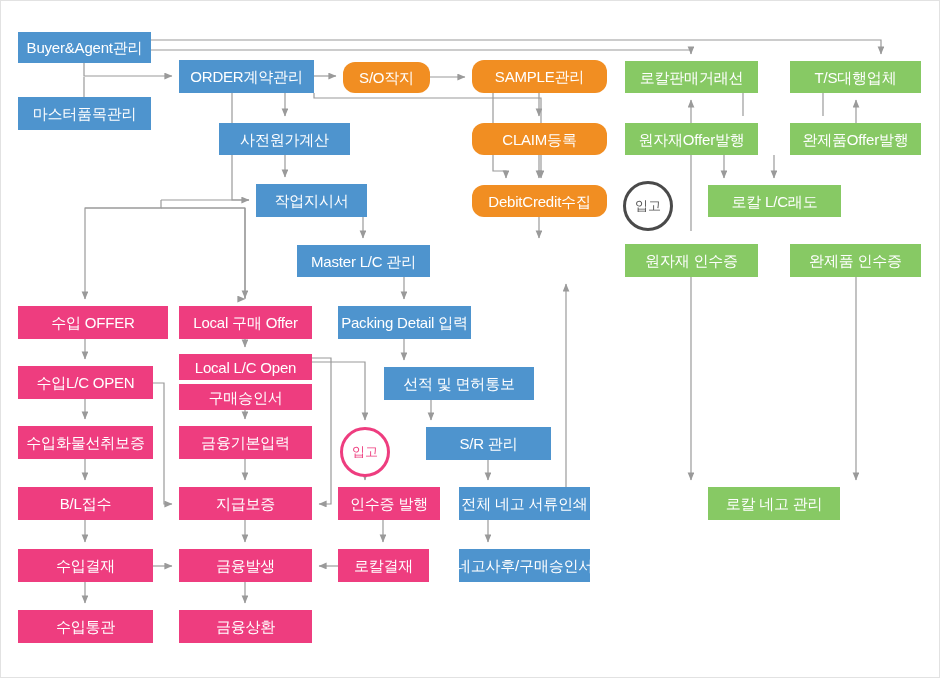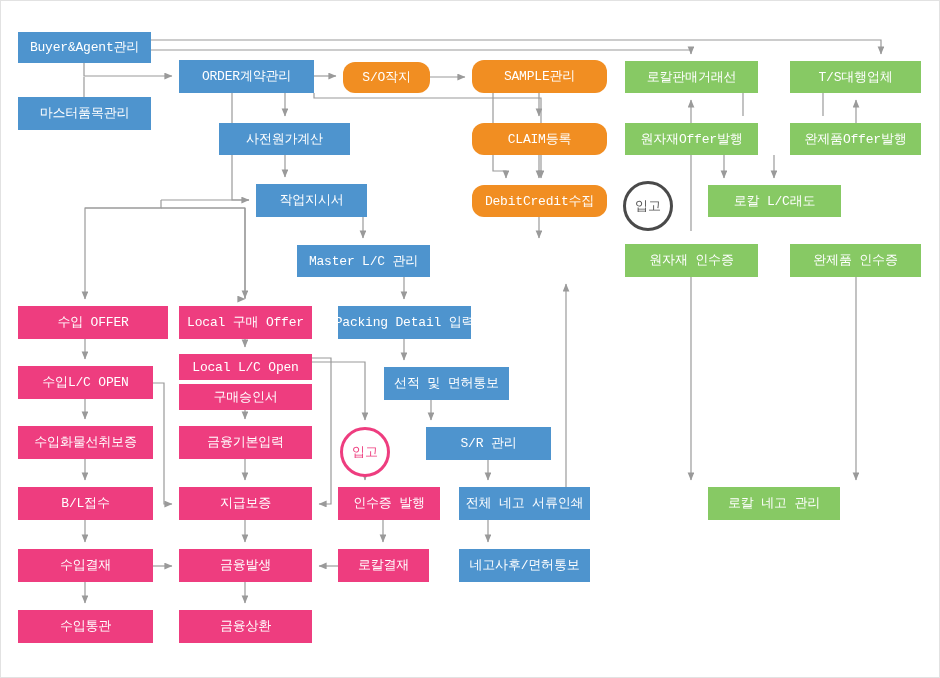--- a/index.html
+++ b/index.html
@@ -14,26 +14,25 @@
   }
   svg#wires{
     position:absolute;left:0;top:0;width:940px;height:678px;
     pointer-events:none;
   }
   .node{
     position:absolute;
     box-sizing:border-box;
     display:flex;align-items:center;justify-content:center;
     color:#ffffff;
-    font-size:13px;
+    font-size:15px;
     letter-spacing:-0.2px;
     white-space:nowrap;
     line-height:1;
     z-index:3;
-    font-family:Liberation Mono, monospace;
   }
   .node.blue{background:#4e94ce;}
   .node.orange{background:#f18e22;border-radius:12px;}
   .node.green{background:#87c964;}
   .node.pink{background:#ee3d7f;}
   .circle{
     position:absolute;
     box-sizing:border-box;
     border-radius:50%;
     display:flex;align-items:center;justify-content:center;
@@ -162,32 +161,32 @@
   <div class="node green" style="left:707px;top:184px;width:133px;height:32px">로칼 L/C래도</div>
   <div class="node blue" style="left:296px;top:244px;width:133px;height:32px">Master  L/C 관리</div>
   <div class="node green" style="left:624px;top:243px;width:133px;height:33px">원자재 인수증</div>
   <div class="node green" style="left:789px;top:243px;width:131px;height:33px">완제품 인수증</div>
   <div class="node pink" style="left:17px;top:305px;width:150px;height:33px">수입 OFFER</div>
   <div class="node pink" style="left:178px;top:305px;width:133px;height:33px">Local 구매 Offer</div>
   <div class="node blue" style="left:337px;top:305px;width:133px;height:33px">Packing Detail 입력</div>
   <div class="node pink" style="left:17px;top:365px;width:135px;height:33px">수입L/C OPEN</div>
   <div class="node pink" style="left:178px;top:353px;width:133px;height:26px">Local L/C Open</div>
   <div class="node pink" style="left:178px;top:383px;width:133px;height:26px">구매승인서</div>
-  <div class="node blue" style="left:383px;top:366px;width:125px;height:33px">선적 및 면허통보</div>
+  <div class="node blue" style="left:383px;top:366px;width:150px;height:33px">선적 및 면허통보</div>
   <div class="node pink" style="left:17px;top:425px;width:135px;height:33px">수입화물선취보증</div>
   <div class="node pink" style="left:178px;top:425px;width:133px;height:33px">금융기본입력</div>
   <div class="node blue" style="left:425px;top:426px;width:125px;height:33px">S/R 관리</div>
   <div class="node pink" style="left:17px;top:486px;width:135px;height:33px">B/L접수</div>
   <div class="node pink" style="left:178px;top:486px;width:133px;height:33px">지급보증</div>
   <div class="node pink" style="left:337px;top:486px;width:102px;height:33px">인수증 발행</div>
   <div class="node blue" style="left:458px;top:486px;width:131px;height:33px">전체 네고 서류인쇄</div>
   <div class="node green" style="left:707px;top:486px;width:132px;height:33px">로칼 네고 관리</div>
   <div class="node pink" style="left:17px;top:548px;width:135px;height:33px">수입결재</div>
   <div class="node pink" style="left:178px;top:548px;width:133px;height:33px">금융발생</div>
   <div class="node pink" style="left:337px;top:548px;width:91px;height:33px">로칼결재</div>
-  <div class="node blue" style="left:458px;top:548px;width:131px;height:33px">네고사후/면허통보</div>
+  <div class="node blue" style="left:458px;top:548px;width:131px;height:33px">네고사후/구매승인서</div>
   <div class="node pink" style="left:17px;top:609px;width:135px;height:33px">수입통관</div>
   <div class="node pink" style="left:178px;top:609px;width:133px;height:33px">금융상환</div>
 
   <div class="circle gray" style="left:622px;top:180px;width:50px;height:50px">입고</div>
   <div class="circle pinkc" style="left:339px;top:426px;width:50px;height:50px">입고</div>
 
 </div>
 
 </body></html>

